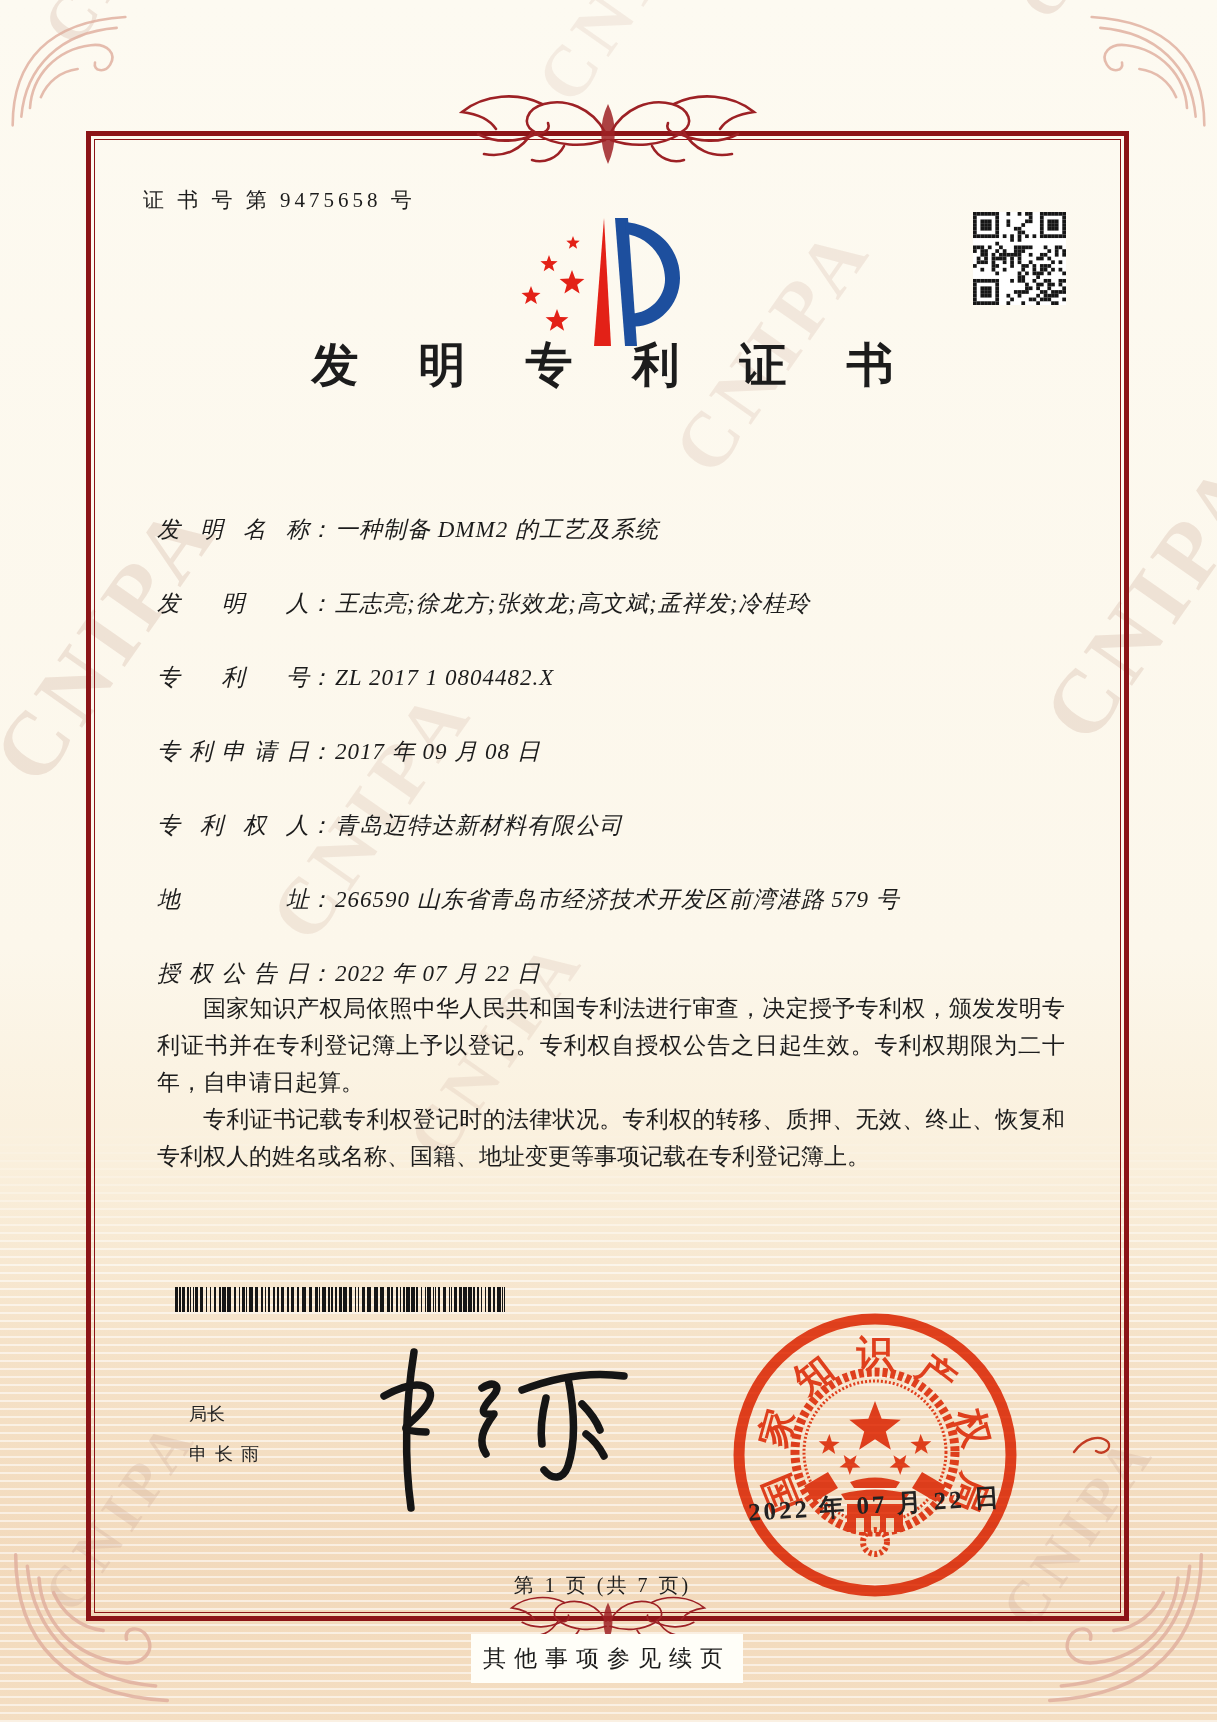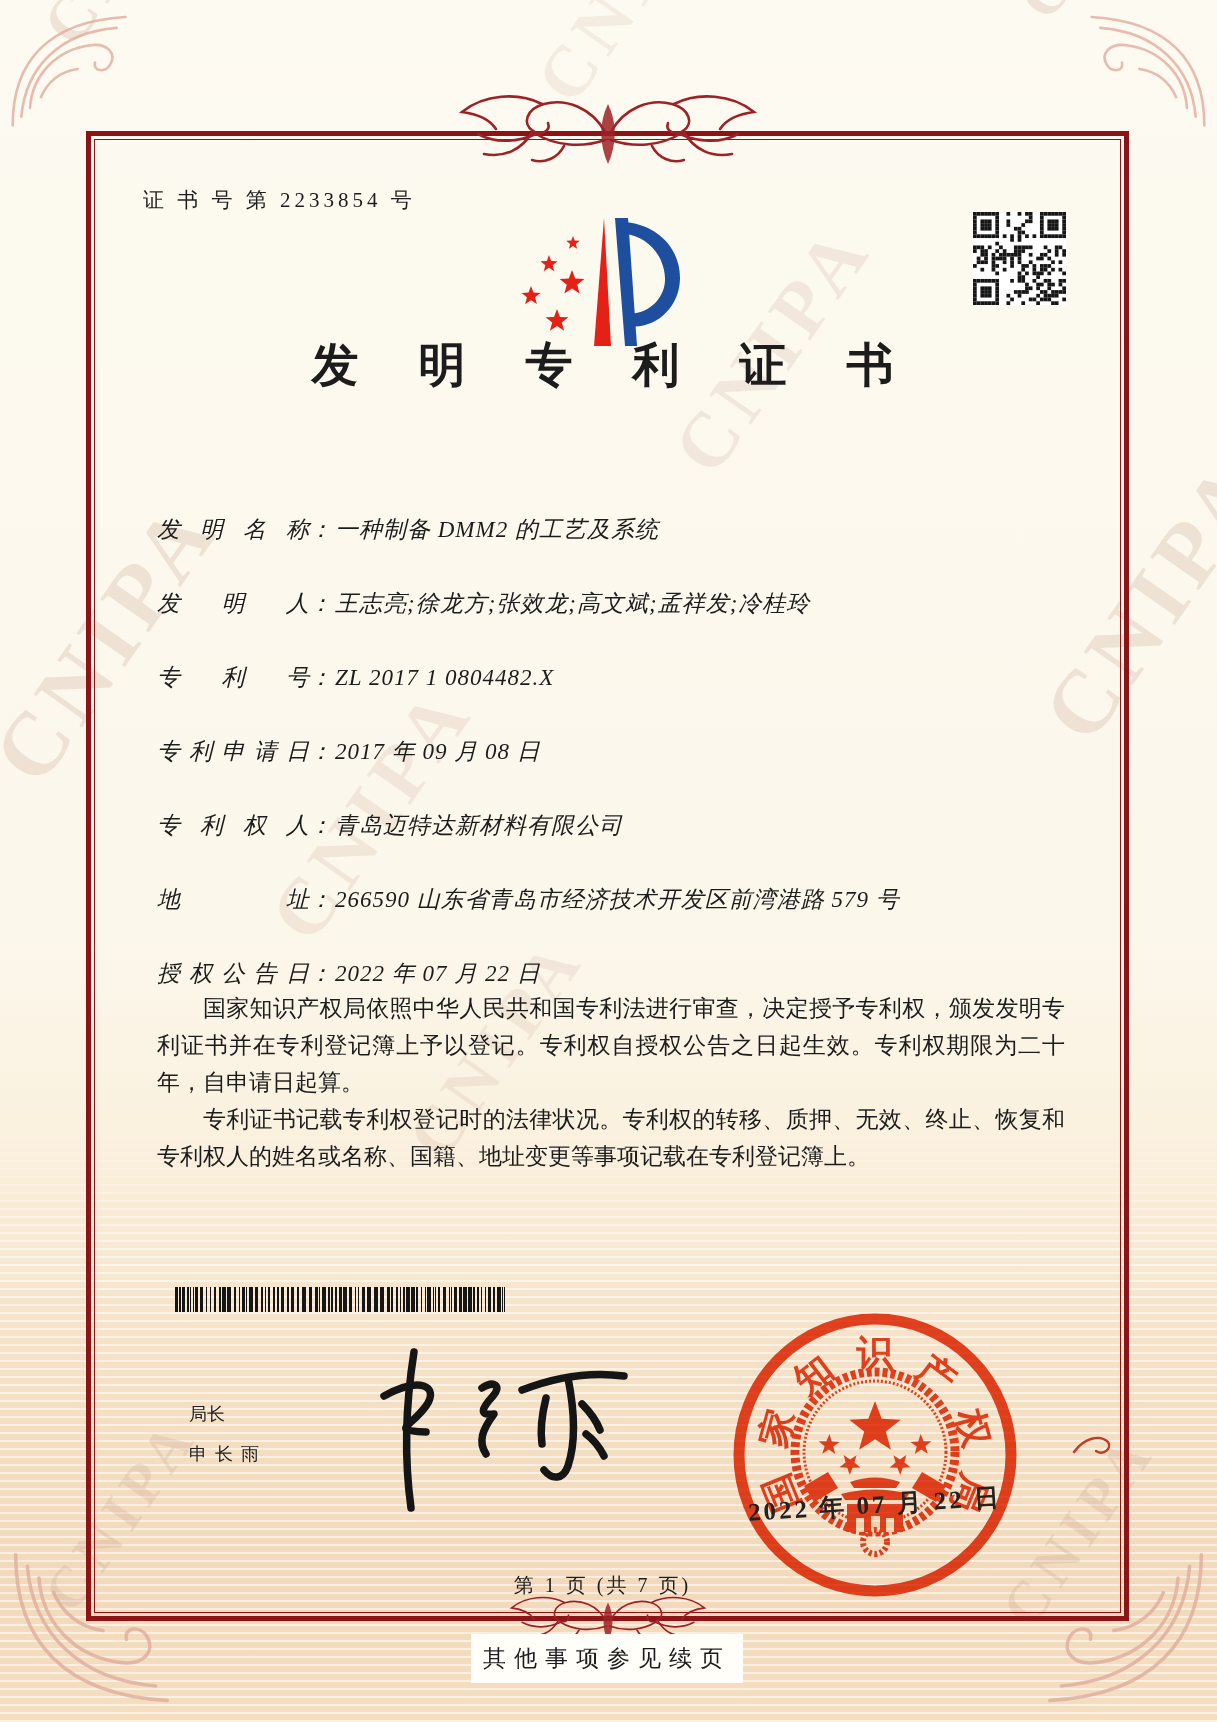--- a/index.html
+++ b/index.html
@@ -133,21 +133,21 @@
   <svg class="ornament" style="left:428px;top:82px" width="360" height="100" viewBox="0 0 360 100">
       <use href="#flourish"></use>
     </svg>
   <svg class="ornament" style="left:489px;top:1588px" width="238" height="66" viewBox="0 0 360 100">
       <use href="#flourish"></use>
     </svg>
   <svg class="edge-curl" style="left:1072px;top:1434px" width="40" height="28" viewBox="0 0 40 28">
     <path d="M2,18 C12,4 28,0 36,8 C40,14 32,22 24,17" stroke="#c23b23" stroke-width="2.4" fill="none" stroke-linecap="round"></path>
   </svg>
 
-  <div class="cert-no">证 书 号 第 2233854 号</div>
+  <div class="cert-no">证 书 号 第 9475658 号</div>
 
   <svg class="logo" width="190" height="165" viewBox="0 0 190 165">
     <g id="logo-stars">
         <path d="M75.0,44.0L76.7,48.6L81.7,48.8L77.8,51.9L79.1,56.7L75.0,53.9L70.9,56.7L72.2,51.9L68.3,48.8L73.3,48.6Z" fill="#e32117"></path>
         <path d="M51.0,63.0L53.2,68.9L59.6,69.2L54.6,73.2L56.3,79.3L51.0,75.8L45.7,79.3L47.4,73.2L42.4,69.2L48.8,68.9Z" fill="#e32117"></path>
         <path d="M74.0,78.0L77.2,86.6L86.4,87.0L79.2,92.7L81.6,101.5L74.0,96.5L66.4,101.5L68.8,92.7L61.6,87.0L70.8,86.6Z" fill="#e32117"></path>
         <path d="M33.0,94.0L35.5,100.6L42.5,100.9L37.0,105.3L38.9,112.1L33.0,108.2L27.1,112.1L29.0,105.3L23.5,100.9L30.5,100.6Z" fill="#e32117"></path>
         <path d="M59.0,117.0L62.0,124.9L70.4,125.3L63.8,130.6L66.1,138.7L59.0,134.0L51.9,138.7L54.2,130.6L47.6,125.3L56.0,124.9Z" fill="#e32117"></path>
       </g>
     <path id="logo-wedge" d="M106,26 L113,154 L96,154 Z" fill="#e32117"></path>

